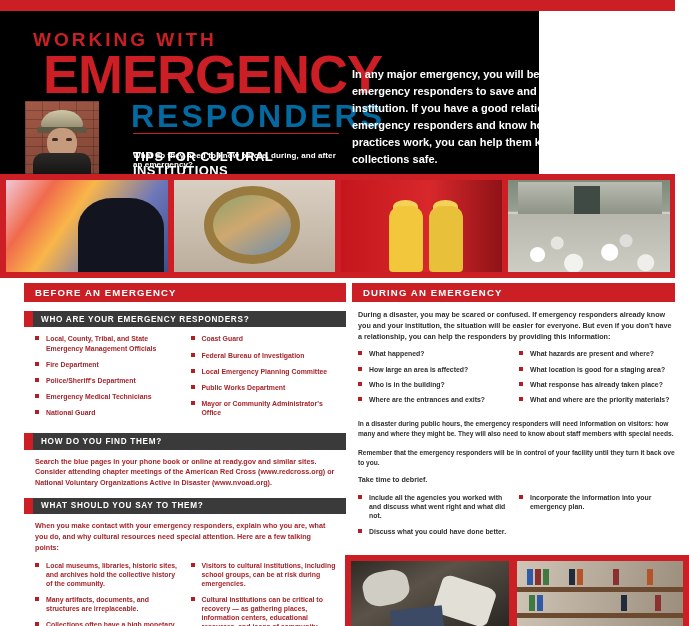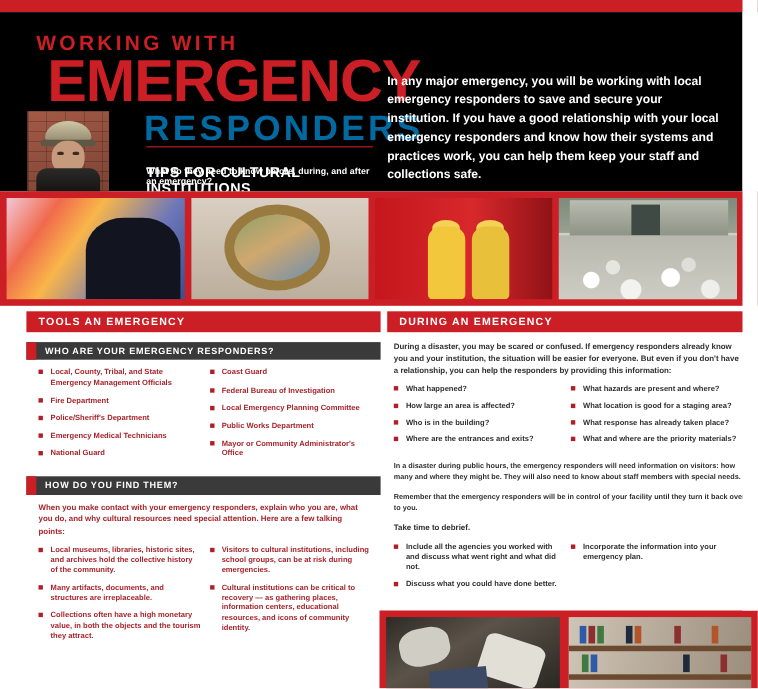--- a/index.html
+++ b/index.html
@@ -7,21 +7,21 @@
     width:689px;height:626px;overflow:hidden;
     background:#ffffff;
     font-family:"Liberation Sans", sans-serif;
   }
   .page{position:relative;width:689px;height:626px;background:#ffffff;overflow:hidden;}
 
   
   .top-rule{position:absolute;left:0;top:0;width:689px;height:11px;background:#cb1f25;}
 
   
-  .hero{position:absolute;left:0;top:11px;width:675px;height:163px;background:#000000;text-decoration:underline;}
+  .hero{position:absolute;left:0;top:11px;width:539px;height:163px;background:#000000;text-decoration:underline;}
   .hero-left{position:absolute;left:0;top:0;width:345px;height:163px;}
   .kicker{position:absolute;left:33px;top:19px;color:#cb1f25;font-weight:bold;font-size:19px;
           letter-spacing:3px;line-height:1;}
   .bigword{position:absolute;left:27px;top:36px;color:#cb1f25;font-weight:bold;font-size:54px;
            letter-spacing:-1px;line-height:1;margin-left:16px;}
   .bigword2{position:absolute;left:131px;top:89px;color:#0369a1;font-weight:bold;font-size:32px;
             letter-spacing:3px;line-height:1;}
   .sub-rule{position:absolute;left:133px;top:122px;width:206px;height:1px;background:#cb1f25;}
   .subtitle{position:absolute;left:133px;top:139px;color:#ffffff;font-weight:bold;font-size:13px;
             letter-spacing:0.4px;line-height:1.1;}
@@ -176,21 +176,21 @@
       <div class="ph ph4">
         <div class="bldg"></div>
         <div class="door"></div>
         <div class="rub"></div>
       </div>
     </div>
   </div>
 
   <div class="col-left">
 
-    <div class="sec-head">TOOLS AN EMERGENCY</div>
+    <div class="sec-head">BEFORE AN EMERGENCY</div>
 
     <div class="sub-head">WHO ARE YOUR EMERGENCY RESPONDERS?</div>
     <div class="two-col">
       <div class="cc">
         <ul class="bl">
           <li>Local, County, Tribal, and State Emergency Management Officials</li>
           <li>Fire Department</li>
           <li>Police/Sheriff's Department</li>
           <li>Emergency Medical Technicians</li>
           <li>National Guard</li>
@@ -201,21 +201,23 @@
           <li>Coast Guard</li>
           <li>Federal Bureau of Investigation</li>
           <li>Local Emergency Planning Committee</li>
           <li>Public Works Department</li>
           <li>Mayor or Community Administrator's Office</li>
         </ul>
       </div>
     </div>
 
     <div class="sub-head">HOW DO YOU FIND THEM?</div>
-
+    <div class="body-txt">Search the blue pages in your phone book or online at ready.gov and similar sites. Consider attending chapter meetings of the American Red Cross (www.redcross.org) or National Voluntary Organizations Active in Disaster (www.nvoad.org).</div>
+
+    <div class="sub-head">WHAT SHOULD YOU SAY TO THEM?</div>
     <div class="body-txt">When you make contact with your emergency responders, explain who you are, what you do, and why cultural resources need special attention. Here are a few talking points:</div>
     <div class="two-col">
       <div class="cc">
         <ul class="bl">
           <li>Local museums, libraries, historic sites, and archives hold the collective history of the community.</li>
           <li>Many artifacts, documents, and structures are irreplaceable.</li>
           <li>Collections often have a high monetary value, in both the objects and the tourism they attract.</li>
         </ul>
       </div>
       <div class="cc">

